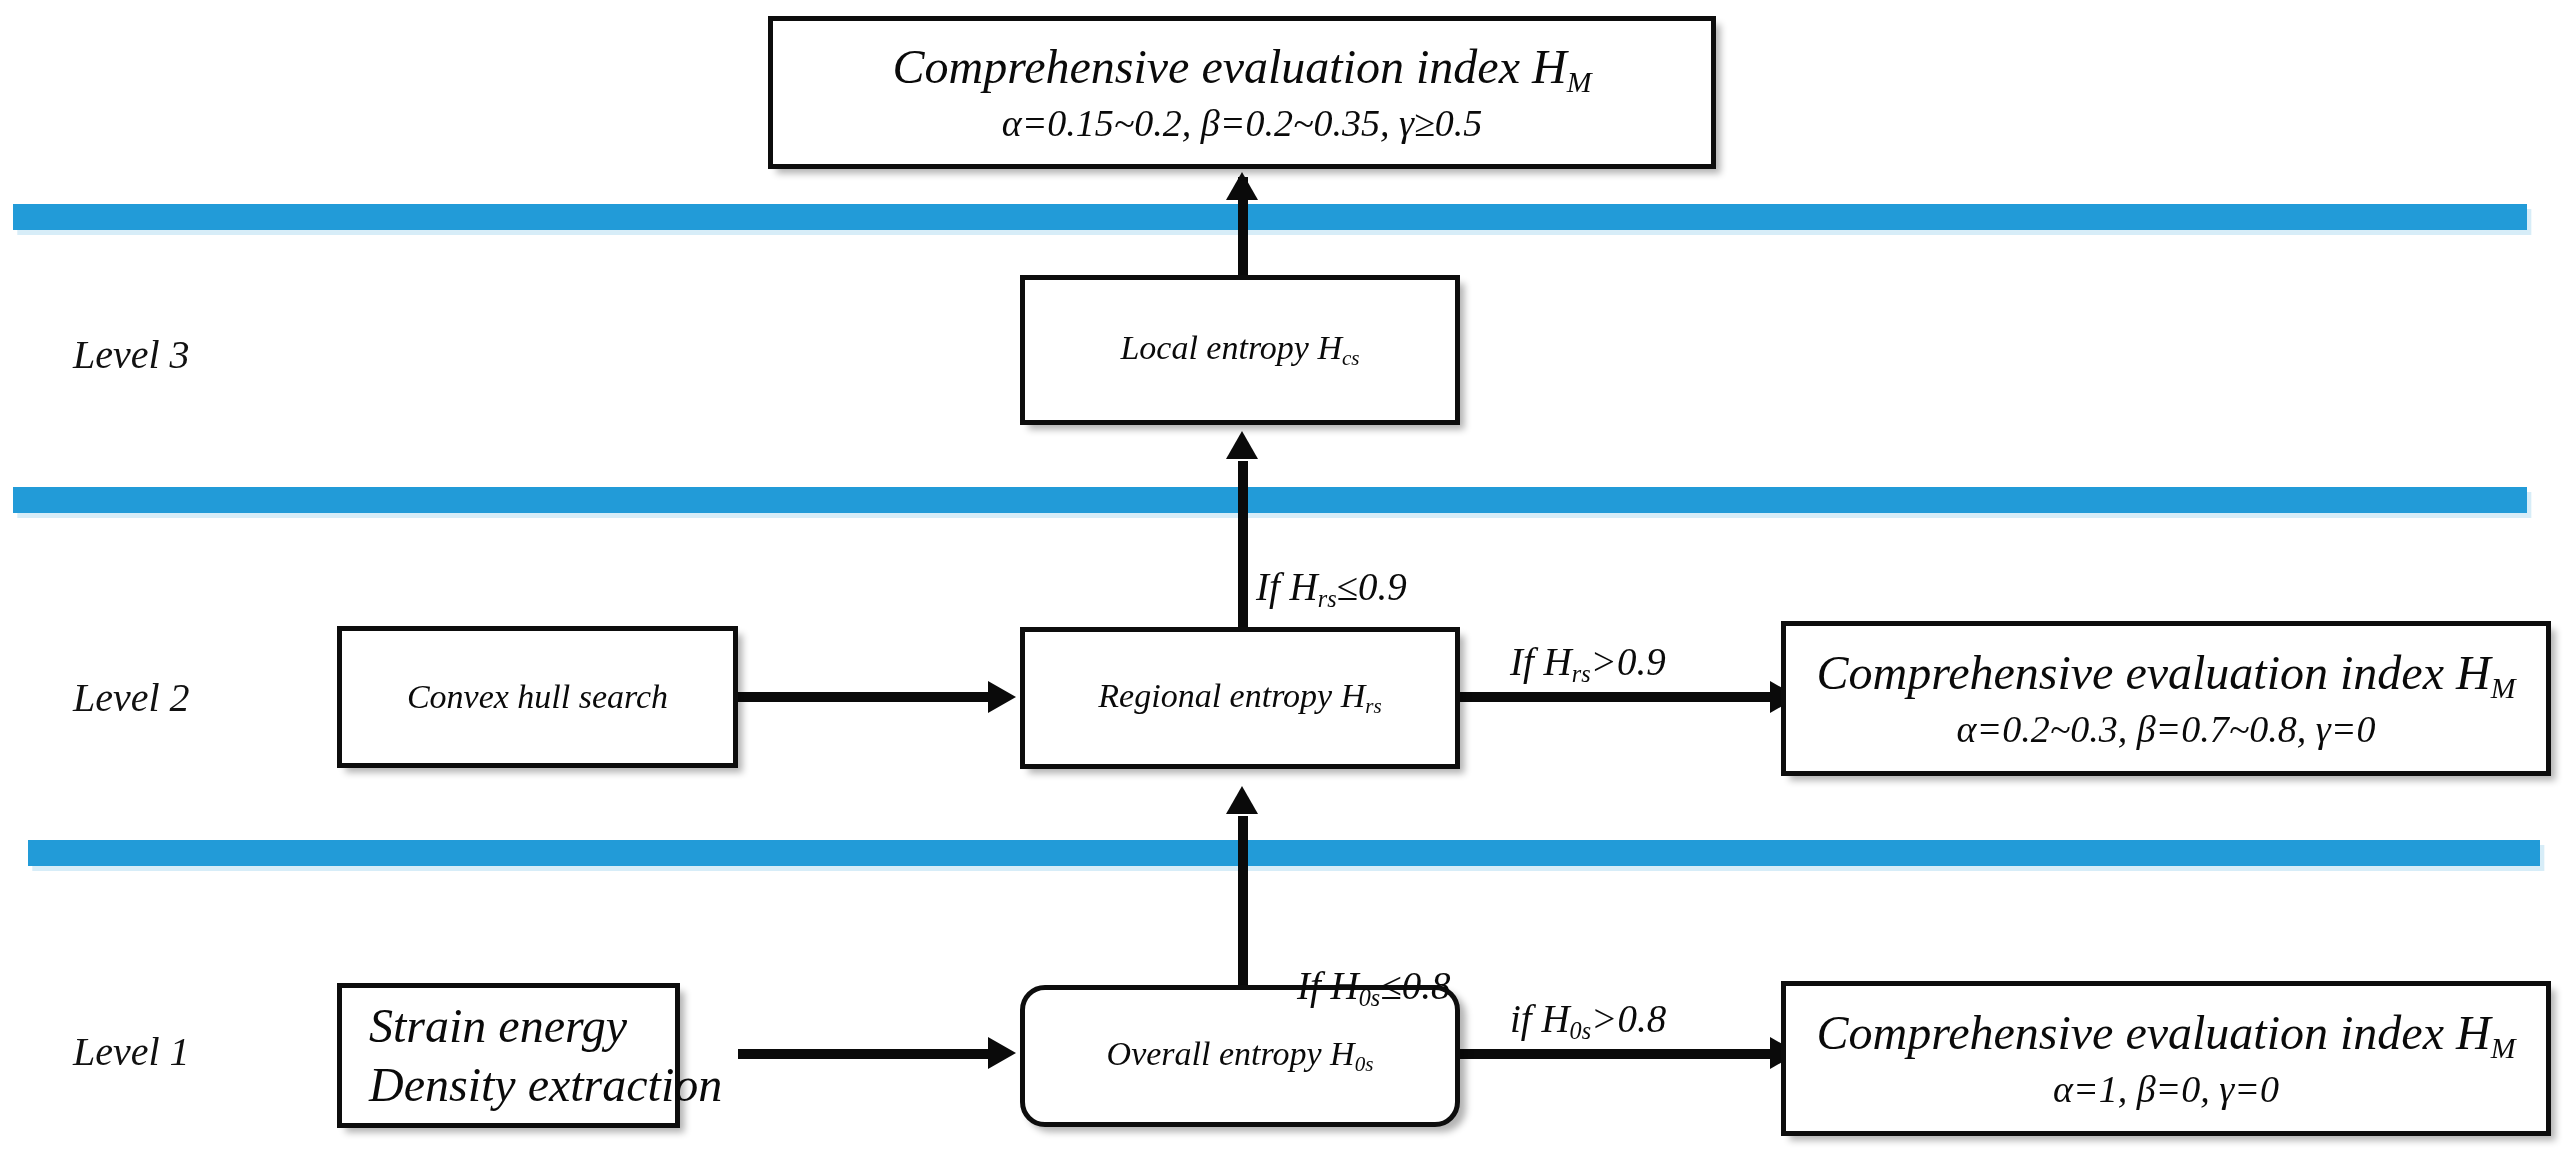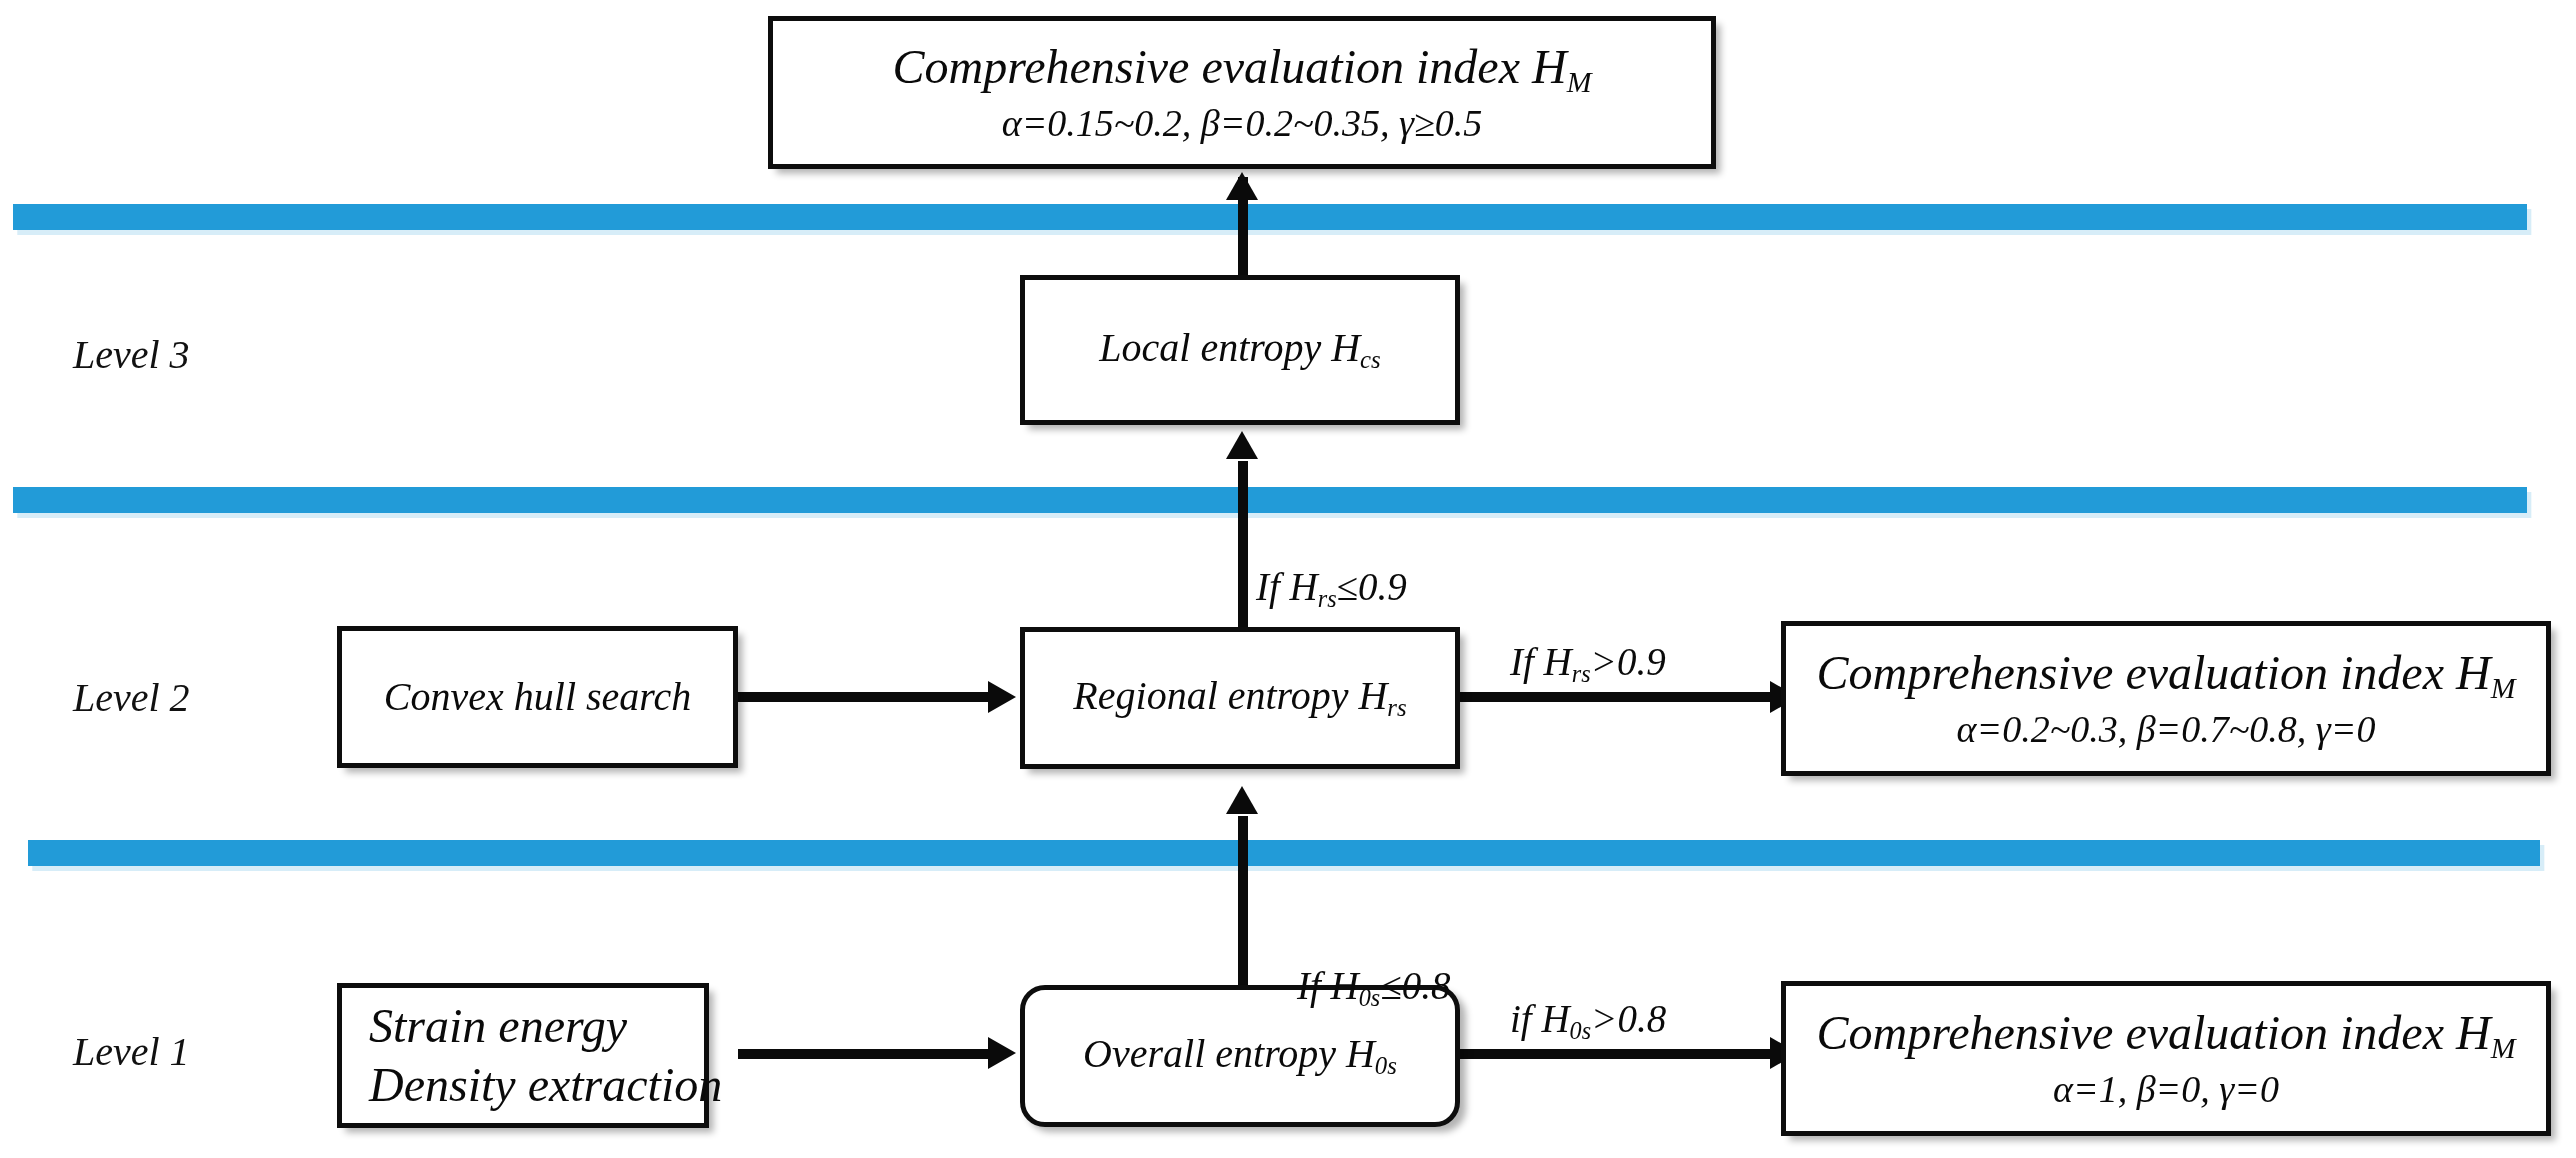--- a/index.html
+++ b/index.html
@@ -54,21 +54,21 @@
     box-shadow: 6.4px 6.4px 7px -1.4px rgba(0,0,0,0.30);
     z-index: 5;
   }
   .box .ln {
     display: block;
     white-space: nowrap;
     line-height: 1.22;
   }
   .box .l1 { font-size: 48px; }
   .box .l2 { font-size: 38px; text-align: center; }
-  .box.single .l1 { font-size: 40px; }
+  .box.single .l1 { font-size: 34px; }
 
   sub {
     font-size: 0.62em;
     vertical-align: -0.30em;
     font-style: italic;
   }
 
   
   .vline {
     position: absolute;
@@ -169,21 +169,21 @@
     </span>
     <span class="ln l2">α=0.2~0.3, β=0.7~0.8, γ=0</span>
   </div>
 
   <div class="vline" style="left:1238px; top:816px; width:10px; height:169px;"></div>
   <div class="arrow-up" style="left:1226px; top:786px;"></div>
   <div class="edge-label" style="left:1256px; top:963px;margin-left:41px;">
     <span>If H</span><sub>0s</sub><span>≤0.8</span>
   </div>
 
-  <div class="box" style="left:337px; top:983px; width:372px; height:145px; align-items:flex-start; padding-left:27px;">
+  <div class="box" style="left:337px; top:983px; width:343px; height:145px; align-items:flex-start; padding-left:27px;">
     <span class="ln l1">Strain energy</span>
     <span class="ln l1">Density extraction</span>
   </div>
 
   <div class="hline" style="left:738px; top:1049px; width:252px; height:10px;"></div>
   <div class="arrow-right" style="left:988px; top:1037px;"></div>
 
   <div class="box single" style="left:1020px; top:985px; width:440px; height:142px;border-radius:25px;">
     <span class="ln l1">
       <span>Overall entropy H</span><sub>0s</sub>

